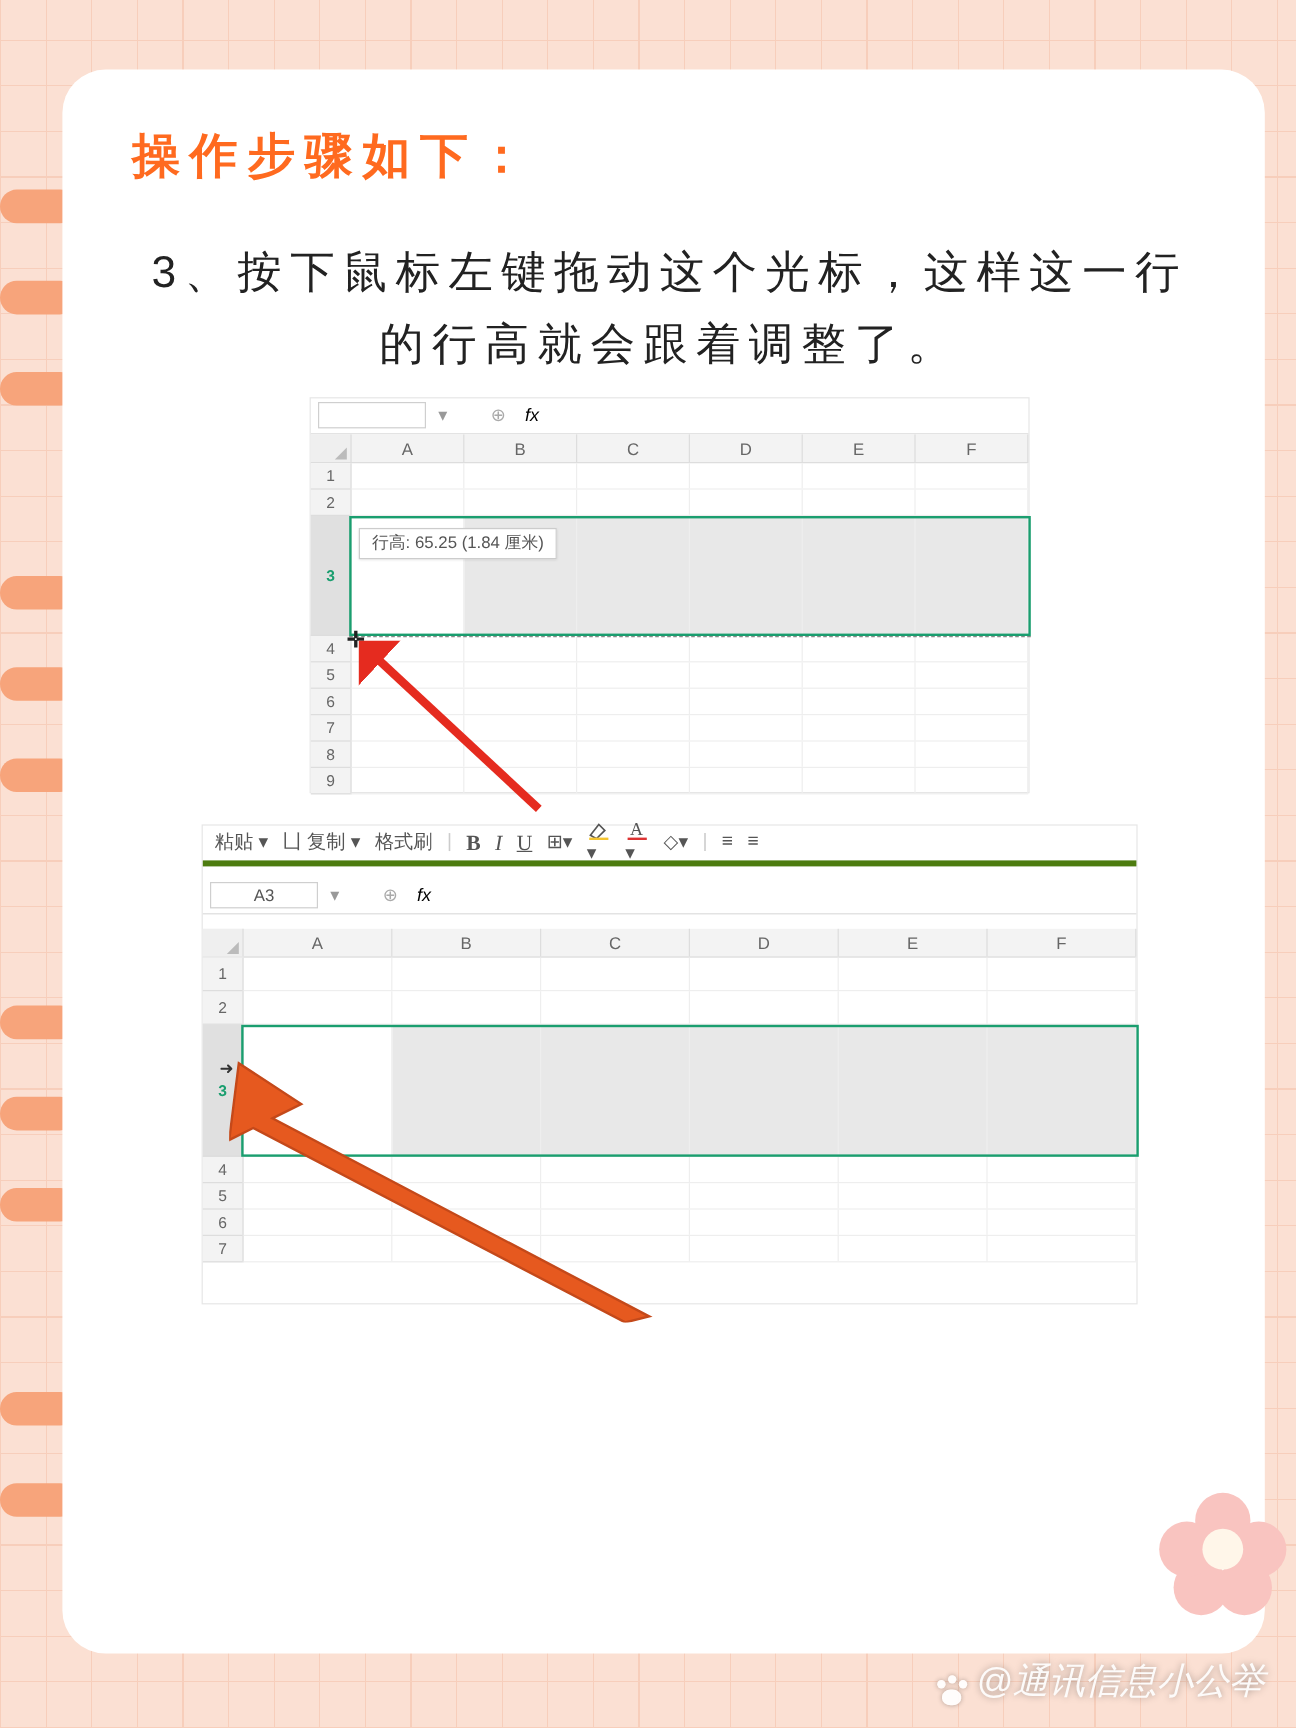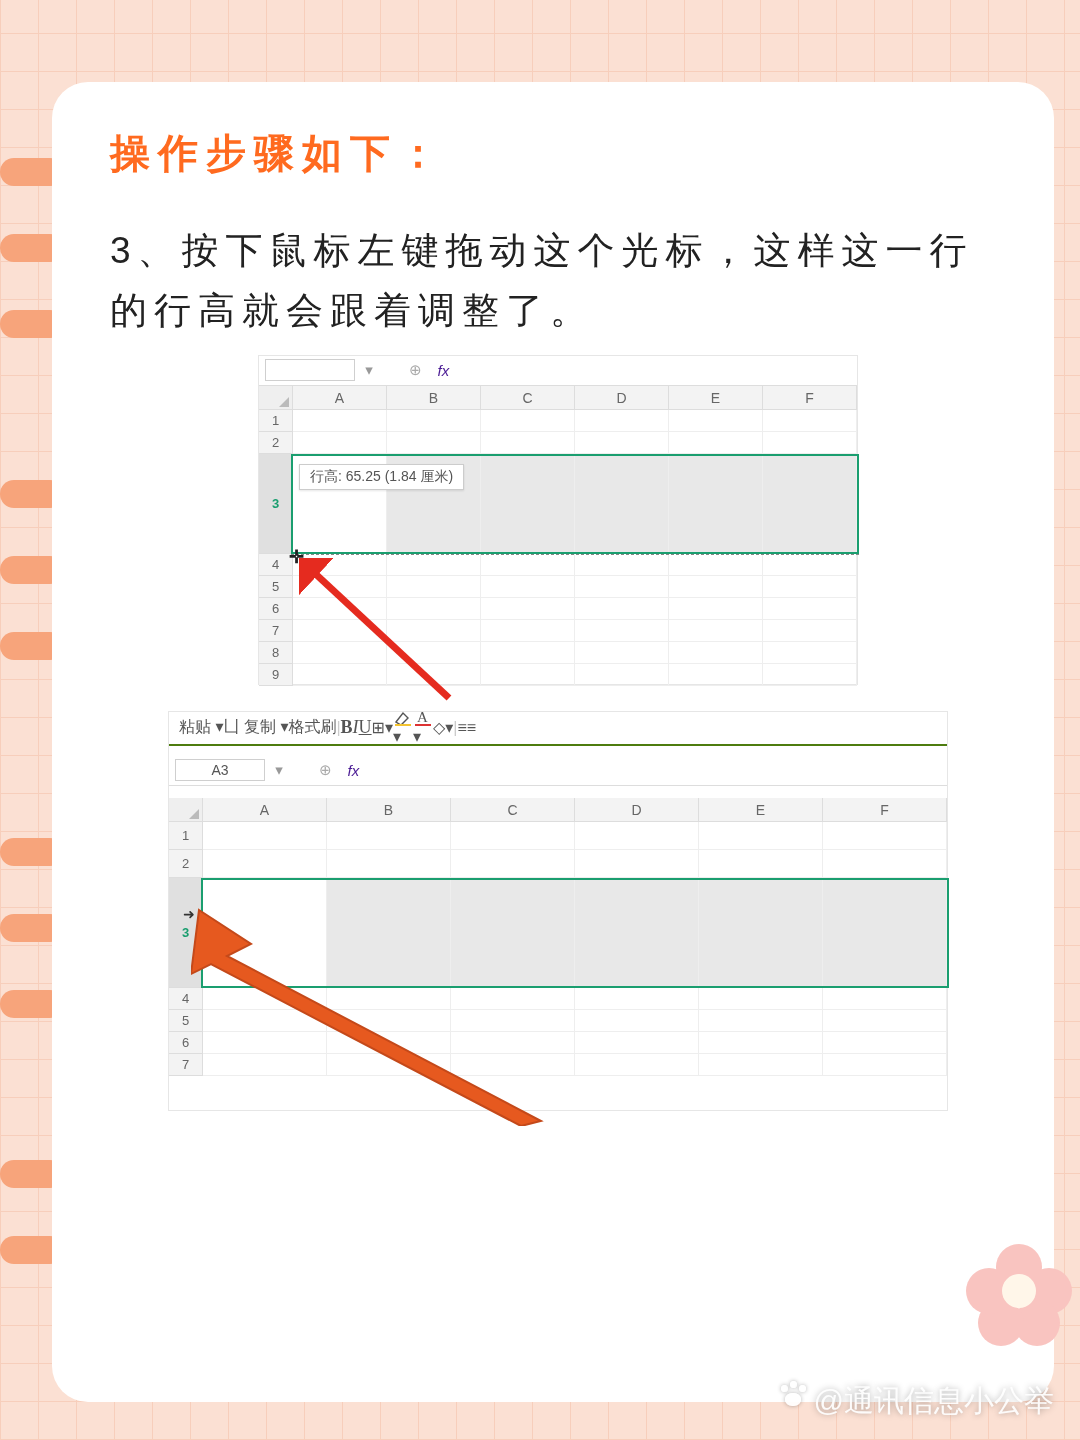--- a/index.html
+++ b/index.html
@@ -14,37 +14,36 @@
     position: relative;
     overflow: hidden;
   }
   .card {
     position: absolute;
     left: 52px; top: 58px;
     width: 1002px; height: 1320px;
     background: #fff;
     border-radius: 36px;
     padding: 44px 48px 44px 58px;
-    margin-top: 24px;
   }
   
   .bump { position: absolute; left: 0; width: 64px; height: 28px; background: #f7a47b; border-radius: 14px; }
   .title { color: #ff6a1f; font-size: 40px; font-weight: 700; letter-spacing: 8px; margin-bottom: 40px; }
-  .step { color: #222; font-size: 37px; line-height: 1.62; letter-spacing: 7px; margin-bottom: 14px; }
+  .step { color: #222; font-size: 37px; line-height: 1.62; letter-spacing: 7px; margin-bottom: 14px; text-align: center; }
   .shot-wrap { display: flex; justify-content: center; margin: 6px 0 26px; }
   .shot1 { width: 600px; height: 330px; border: 1px solid #e6e6e6; background: #fff; position: relative; font-family: Arial, sans-serif; }
   .shot2 { width: 780px; height: 400px; border: 1px solid #e6e6e6; background: #fff; position: relative; font-family: Arial, sans-serif; }
   
   .fbar { height: 30px; border-bottom: 1px solid #ddd; display: flex; align-items: center; gap: 6px; padding: 0 6px; font-size: 15px; color: #777; }
   .namebox { width: 90px; height: 22px; border: 1px solid #cfcfcf; text-align: center; font-size: 14px; color: #555; line-height: 20px; }
   .dropbtn { width: 16px; text-align: center; color: #999; }
-  .fx { font-style: italic; color: #4c1d95; margin-left: 10px; }
+  .fx { font-style: italic; color: #000000; margin-left: 10px; }
   .mag { color: #aaa; margin-left: 26px; font-size: 15px; }
   
-  .toolbar { height: 34px; border-bottom: 2px solid #4d7c0f; display: flex; align-items: center; padding: 0 10px; font-size: 16px; color: #555; }
+  .toolbar { height: 34px; border-bottom: 5px solid #4d7c0f; display: flex; align-items: center; gap: 12px; padding: 0 10px; font-size: 16px; color: #555; }
   .toolbar .sep { color: #ccc; }
   .toolbar b { font-weight: 700; font-size: 18px; font-family: "Times New Roman", serif; }
   .toolbar .it { font-style: italic; font-family: "Times New Roman", serif; font-size: 18px; }
   .toolbar .u { text-decoration: underline; font-family: "Times New Roman", serif; font-size: 18px; }
   .toolbar svg { display: block; }
   
   .grid { position: relative; }
   .colhead { display: flex; height: 24px; background: #f3f3f3; border-bottom: 1px solid #ddd; font-size: 14px; color: #666; }
   .rowhead-corner { width: 34px; border-right: 1px solid #ddd; background: #efefef; position: relative; }
   .rowhead-corner::after { content: ""; position: absolute; right: 3px; bottom: 2px; width: 0; height: 0; border-style: solid; border-width: 0 0 10px 10px; border-color: transparent transparent #bbb transparent; }
@@ -66,21 +65,21 @@
   .pointer-right { position: absolute; left: 14px; font-size: 14px; color: #333; }
   
   .flower { position: absolute; right: 6px; bottom: 86px; width: 110px; height: 110px; }
   .flower .petal { position: absolute; width: 46px; height: 46px; background: #f9c4c0; border-radius: 50%; }
   .flower .p1 { left: 32px; top: 0; }
   .flower .p2 { left: 62px; top: 24px; }
   .flower .p3 { left: 50px; top: 56px; }
   .flower .p4 { left: 14px; top: 56px; }
   .flower .p5 { left: 2px; top: 24px; }
   .flower .center { position: absolute; left: 38px; top: 30px; width: 34px; height: 34px; background: #fff6e9; border-radius: 50%; }
-  .watermark { position: absolute; right: 26px; bottom: 18px; color: rgba(255,255,255,.92); font-size: 30px; text-shadow: 0 0 6px rgba(0,0,0,.35); display: flex; align-items: flex-start; gap: 6px; }
+  .watermark { position: absolute; right: 26px; bottom: 18px; color: rgba(255,255,255,.92); font-size: 30px; font-style: italic; text-shadow: 0 0 6px rgba(0,0,0,.35); display: flex; align-items: flex-end; gap: 6px; }
   .paw { width: 30px; height: 26px; position: relative; }
   .paw span { position: absolute; background: rgba(255,255,255,.92); border-radius: 50%; box-shadow: 0 0 4px rgba(0,0,0,.3); }
   .paw .pad { width: 16px; height: 13px; left: 7px; top: 12px; border-radius: 45%; }
   .paw .t1 { width: 7px; height: 7px; left: 3px; top: 4px; }
   .paw .t2 { width: 7px; height: 7px; left: 12px; top: 0; }
   .paw .t3 { width: 7px; height: 7px; left: 21px; top: 4px; }
 </style>
 </head>
 <body>
 

